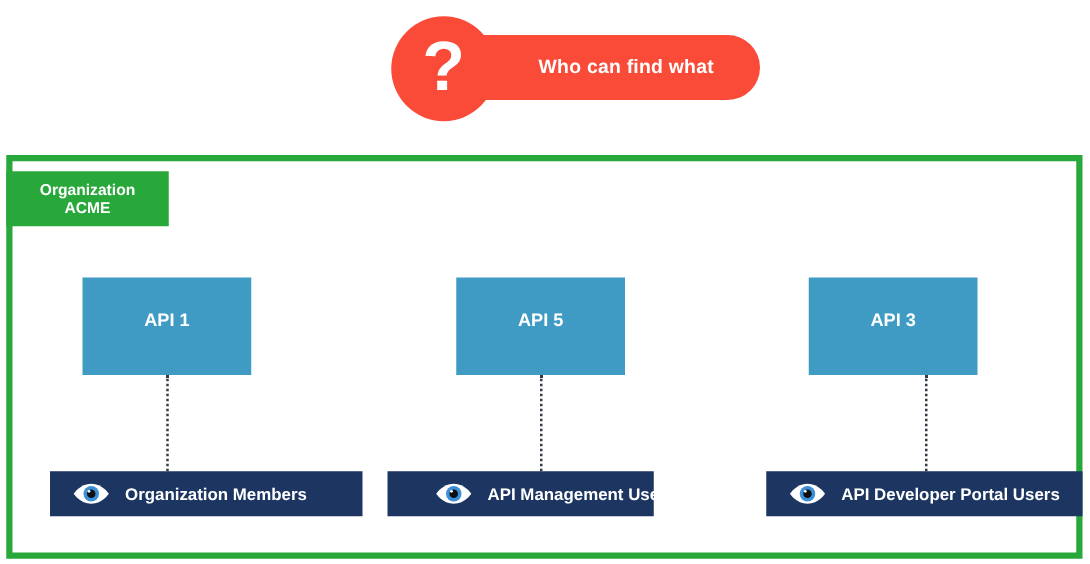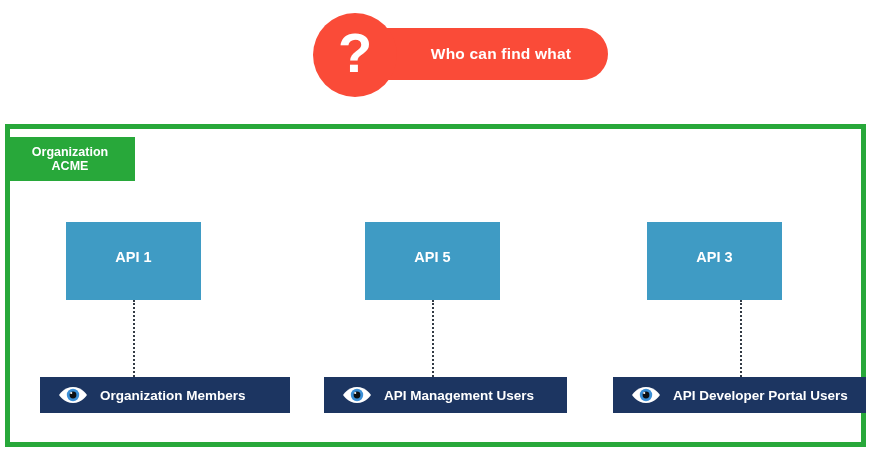--- a/index.html
+++ b/index.html
@@ -182,21 +182,21 @@
   <div class="aud-bar" style="left:8px; width:250px;margin-left:32px;">
     <svg class="aud-eye" viewBox="0 0 30 20">
       <path d="M15 2 C24 2 29 10 29 10 C29 10 24 18 15 18 C6 18 1 10 1 10 C1 10 6 2 15 2 Z" fill="#ffffff"></path>
       <circle cx="15" cy="10" r="6.2" fill="#3b8fd6"></circle>
       <circle cx="15" cy="10" r="3.4" fill="#0d0f12"></circle>
       <circle cx="13.2" cy="8" r="1.1" fill="#ffffff"></circle>
     </svg>
     <span class="aud-label">Organization Members</span>
   </div>
 
-  <div class="aud-bar" style="left:324px; width:243px;">
+  <div class="aud-bar" style="left:310px; width:193px;padding-left:20px;">
     <svg class="aud-eye" viewBox="0 0 30 20">
       <path d="M15 2 C24 2 29 10 29 10 C29 10 24 18 15 18 C6 18 1 10 1 10 C1 10 6 2 15 2 Z" fill="#ffffff"></path>
       <circle cx="15" cy="10" r="6.2" fill="#3b8fd6"></circle>
       <circle cx="15" cy="10" r="3.4" fill="#0d0f12"></circle>
       <circle cx="13.2" cy="8" r="1.1" fill="#ffffff"></circle>
     </svg>
     <span class="aud-label">API Management Users</span>
   </div>
 
   <div class="aud-bar" style="left:613px; width:253px;">

